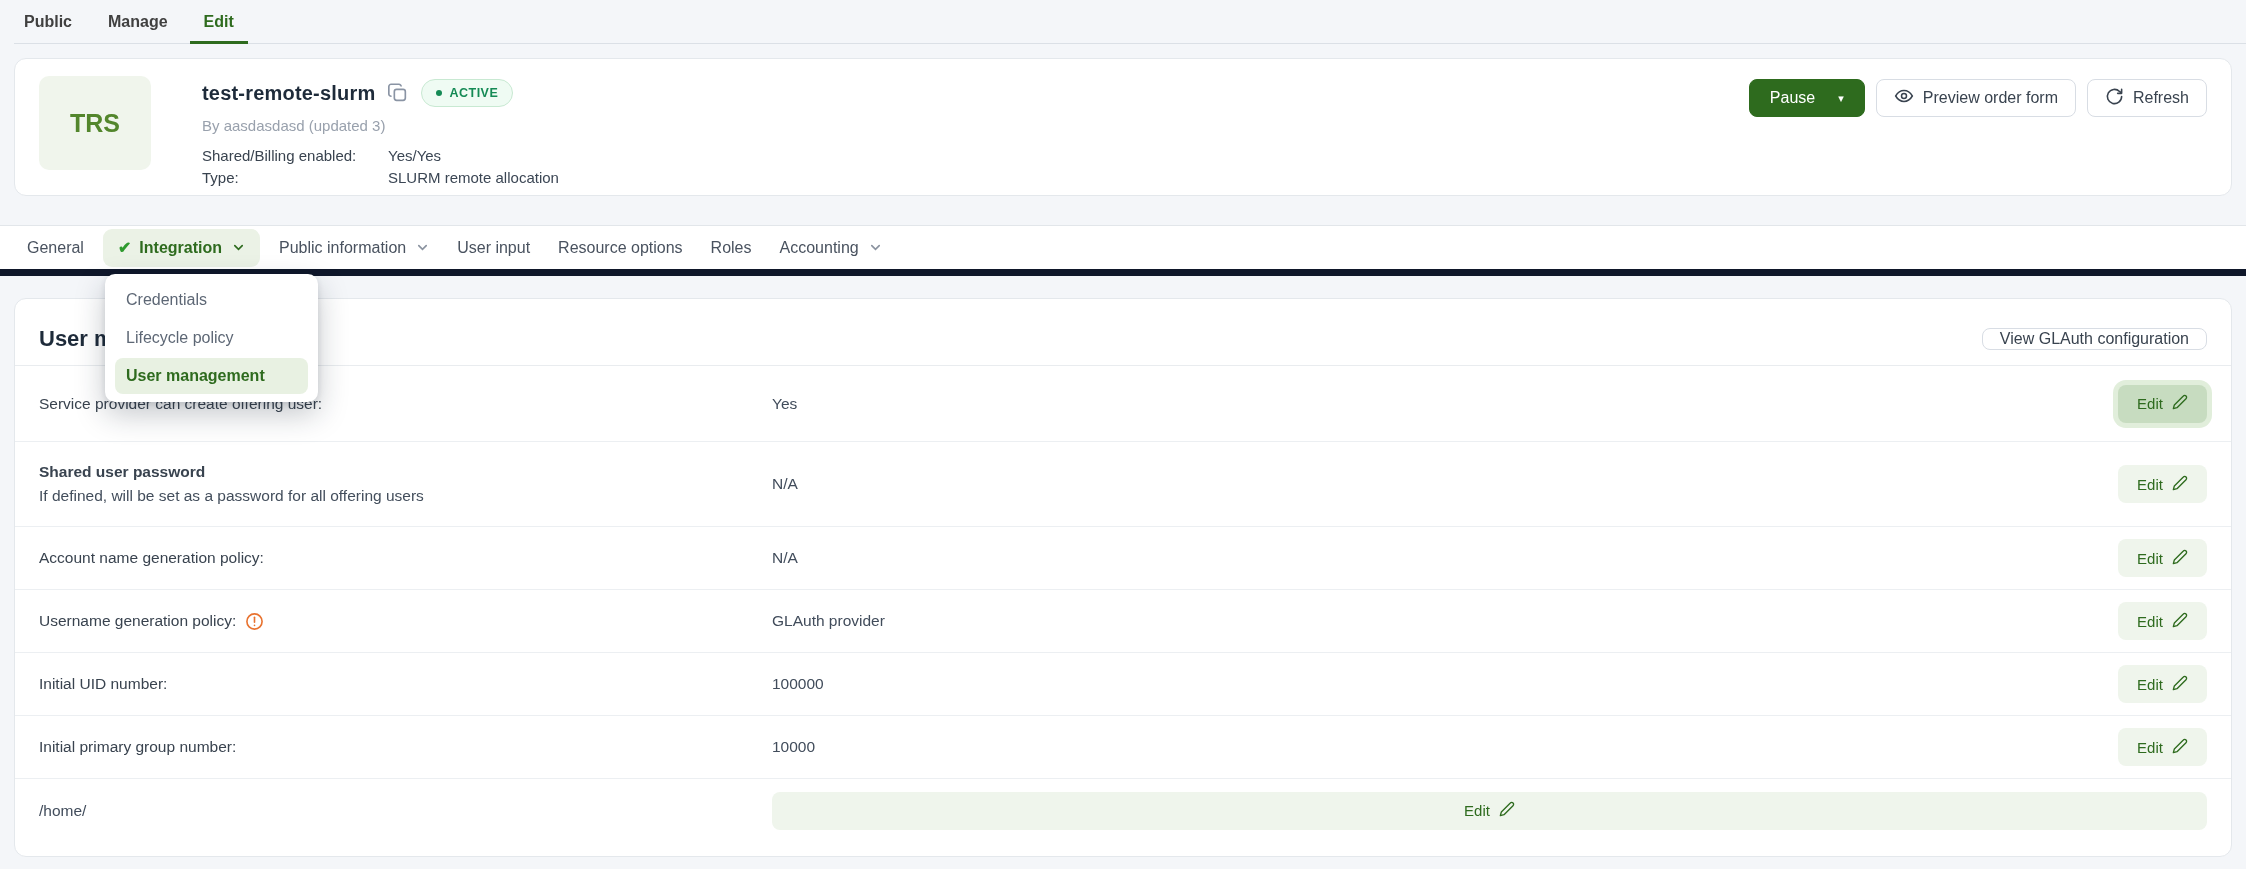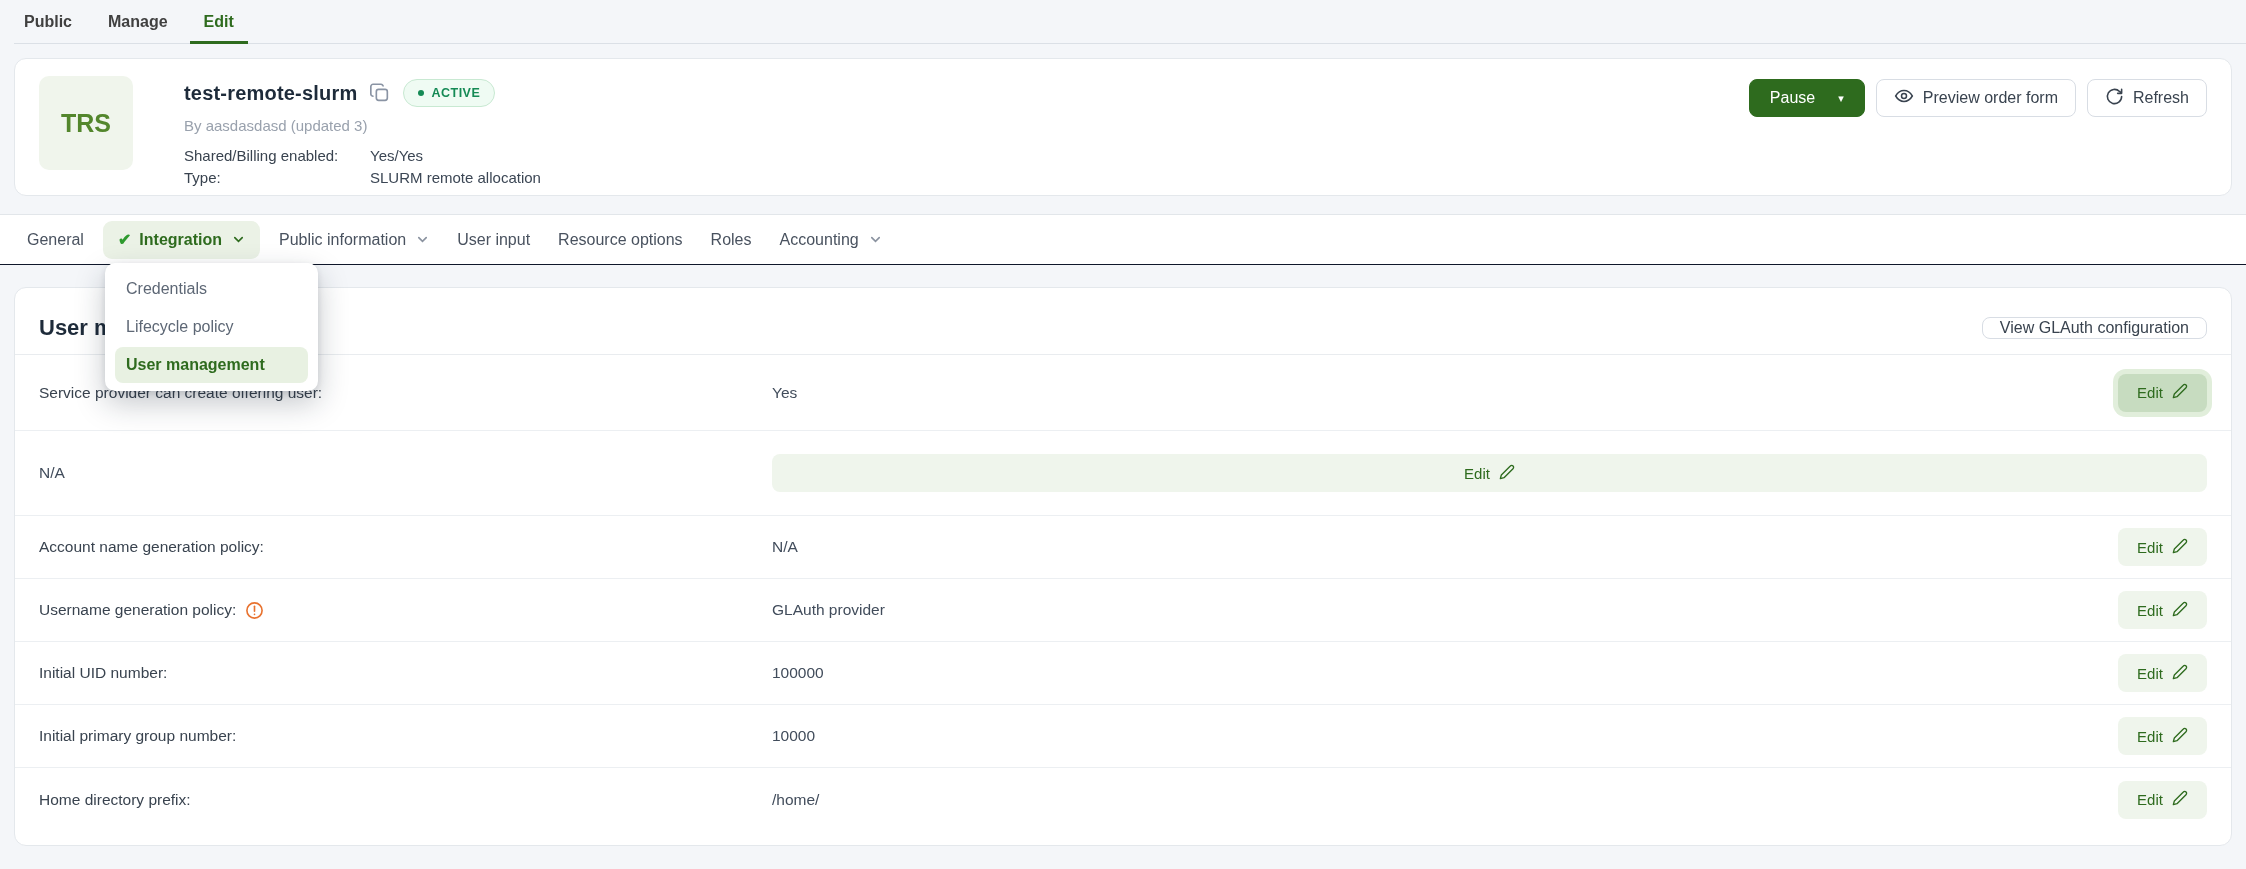--- a/index.html
+++ b/index.html
@@ -21,21 +21,21 @@
   .topnav .tnav-tab.active { color:#2e6b1e; }
   .topnav .tnav-tab.active::after { content:""; position:absolute; left:0; right:0; bottom:0; height:3px; background:#2e6b1e; z-index:2; }
 
   
   .card {
     background:#fff; border:1px solid #e4e8ec; border-radius:12px;
     margin:0 14px;
   }
   .header-card { margin-top:14px; height:138px; display:flex; padding:20px 24px; }
   .avatar {
-    width:94px; height:94px; border-radius:10px; background:#f0f5ec;
+    width:112px; height:94px; border-radius:10px; background:#f0f5ec;
     display:flex; align-items:center; justify-content:center;
     color:#53862c; font-size:25px; font-weight:700; flex:none; margin-top:-3px;
   }
   .head-main { margin-left:51px; flex:1 1 auto; min-width:0; }
   .title-row { display:flex; align-items:center; gap:12px; }
   .offering-title { font-size:20px; font-weight:700; color:#1e2b3a; letter-spacing:.2px; }
   .copy-btn { background:none; border:none; cursor:pointer; color:#8a94a4; display:flex; align-items:center; padding:0; }
   .badge {
     display:inline-flex; align-items:center; gap:7px;
     background:#effbf3; border:1px solid #c8e9d2; color:#158a55;
@@ -53,22 +53,22 @@
     height:38px; border-radius:8px; font-size:16px; cursor:pointer;
     font-family:"Liberation Sans", sans-serif;
   }
   .btn-green { background:#2e6b1e; border:1px solid #2e6b1e; color:#fff; padding:0 18px; min-width:116px; }
   .btn-green .caret { font-size:11px; margin-left:14px; }
   .btn-outline { background:#fff; border:1px solid #d8dde4; color:#39434f; padding:0 17px; }
   .btn-outline svg { flex:none; }
 
   
   .tabstrip {
-    margin-top:18px; height:51px; background:#fff;
-    border-top:1px solid #e2e6ea; border-bottom:1px solid #0f172a;
+    margin-top:29px; height:51px; background:#fff;
+    border-top:1px solid #e2e6ea; border-bottom:7px solid #0f172a;
     display:flex; align-items:center; padding-left:13px;
     position:relative; z-index:20;
   }
   .tab {
     display:flex; align-items:center; gap:8px;
     padding:0 14px; height:51px; font-size:16px; color:#49525f; cursor:pointer;
   }
   .tab .chev { color:#8b93a0; margin-left:2px; margin-top:2px; }
   .tab.pill {
     height:38px; background:#ebf2e6; border-radius:9px; color:#2e6b1e; font-weight:700;
@@ -230,20 +230,26 @@
         <span>Edit</span>
         <span>
           <svg width="16" height="16" viewBox="0 0 24 24" fill="none" stroke="currentColor" stroke-width="2" stroke-linecap="round" stroke-linejoin="round">
               <path d="M17 3a2.83 2.83 0 1 1 4 4L7.5 20.5 2 22l1.5-5.5L17 3z"></path>
             </svg>
         </span>
       </button>
     </div>
 
     <div class="row taller">
+      <div>
+        <div class="row-label">
+            <span class="lbl-bold">Shared user password</span>
+          </div>
+        <div class="row-desc">If defined, will be set as a password for all offering users</div>
+      </div>
       <div class="row-value">N/A</div>
       <button class="edit-btn">
         <span>Edit</span>
         <span>
           <svg width="16" height="16" viewBox="0 0 24 24" fill="none" stroke="currentColor" stroke-width="2" stroke-linecap="round" stroke-linejoin="round">
               <path d="M17 3a2.83 2.83 0 1 1 4 4L7.5 20.5 2 22l1.5-5.5L17 3z"></path>
             </svg>
         </span>
       </button>
     </div>
@@ -303,21 +309,20 @@
         <span>Edit</span>
         <span>
           <svg width="16" height="16" viewBox="0 0 24 24" fill="none" stroke="currentColor" stroke-width="2" stroke-linecap="round" stroke-linejoin="round">
               <path d="M17 3a2.83 2.83 0 1 1 4 4L7.5 20.5 2 22l1.5-5.5L17 3z"></path>
             </svg>
         </span>
       </button>
     </div>
 
     <div class="row">
-      <div class="row-label">Home directory prefix:</div>
       <div class="row-value">/home/</div>
       <button class="edit-btn">
         <span>Edit</span>
         <span>
           <svg width="16" height="16" viewBox="0 0 24 24" fill="none" stroke="currentColor" stroke-width="2" stroke-linecap="round" stroke-linejoin="round">
               <path d="M17 3a2.83 2.83 0 1 1 4 4L7.5 20.5 2 22l1.5-5.5L17 3z"></path>
             </svg>
         </span>
       </button>
     </div>

